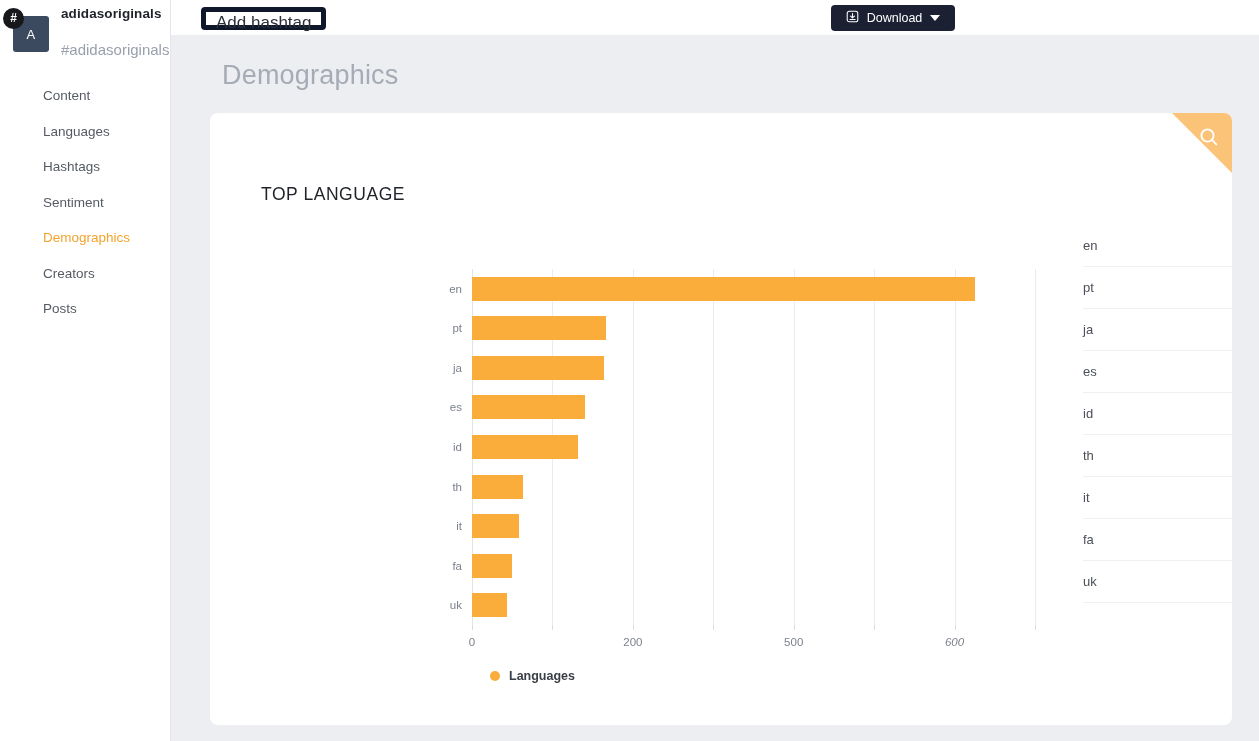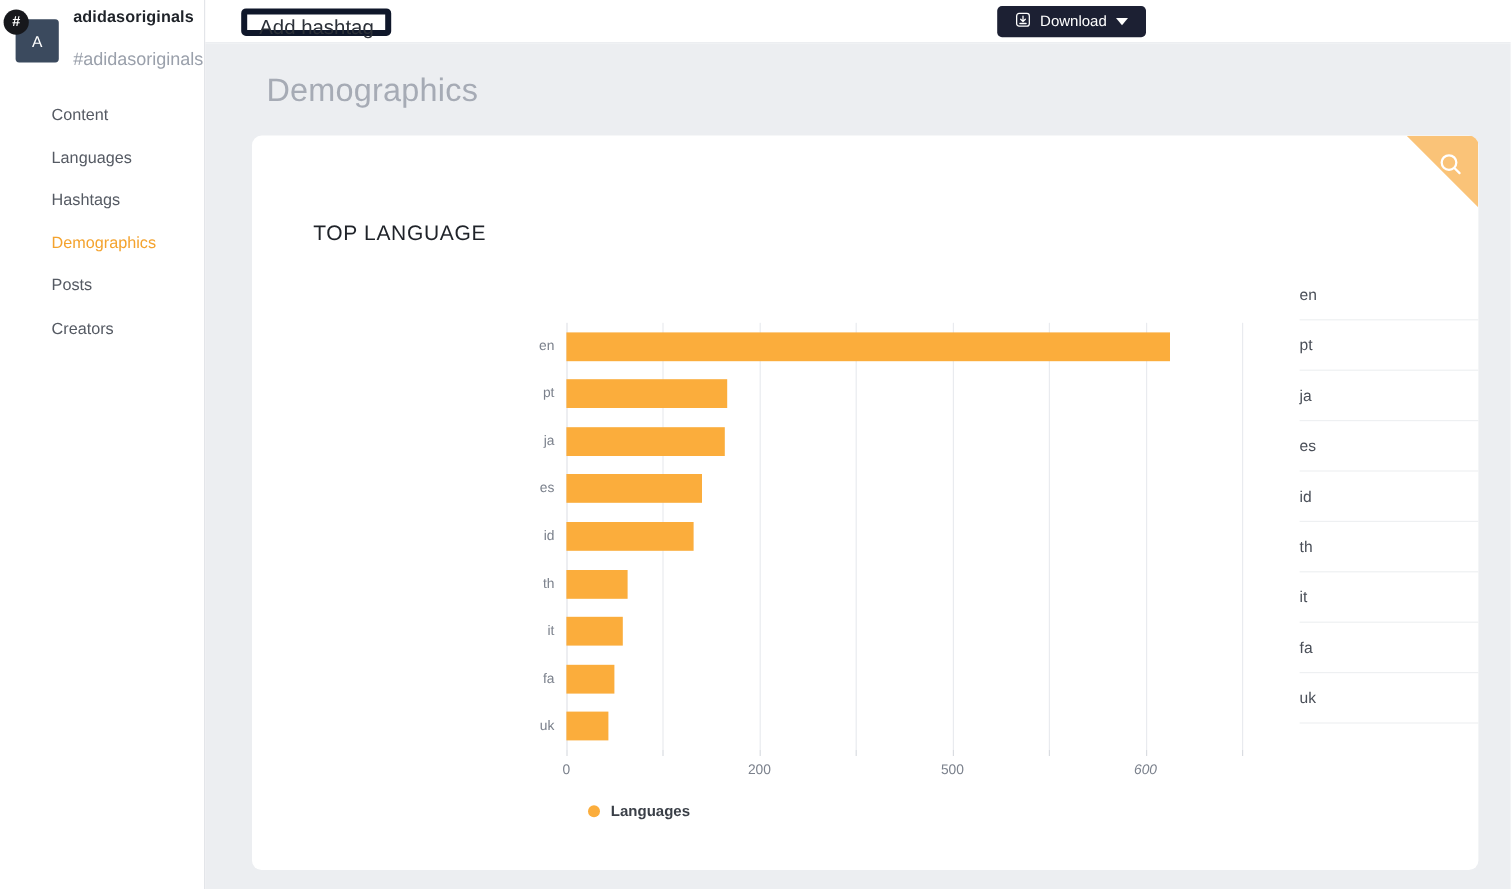--- a/index.html
+++ b/index.html
@@ -359,23 +359,24 @@
       </div>
       <div class="brand-text">
         <div class="brand-name">adidasoriginals</div>
         <div class="brand-tag">#adidasoriginals</div>
       </div>
     </div>
     <nav id="sidebar-nav">
         <div class="nav-item">Content</div>
         <div class="nav-item">Languages</div>
         <div class="nav-item">Hashtags</div>
+        <div class="nav-item">Sentiment</div>
         <div class="nav-item active">Demographics</div>
+        <div class="nav-item">Creators</div>
         <div class="nav-item">Posts</div>
-        <div class="nav-item">Creators</div>
       </nav>
   </div>
 
   <div id="topbar">
     <button id="add-hashtag-btn">Add hashtag</button>
 
     <button id="download-btn">
       <span>
         <svg width="13" height="13" viewBox="0 0 16 16" fill="none" aria-hidden="true">
           <rect x="1.5" y="1.5" width="13" height="13" rx="2.5" stroke="#ffffff" stroke-width="1.3"></rect>

